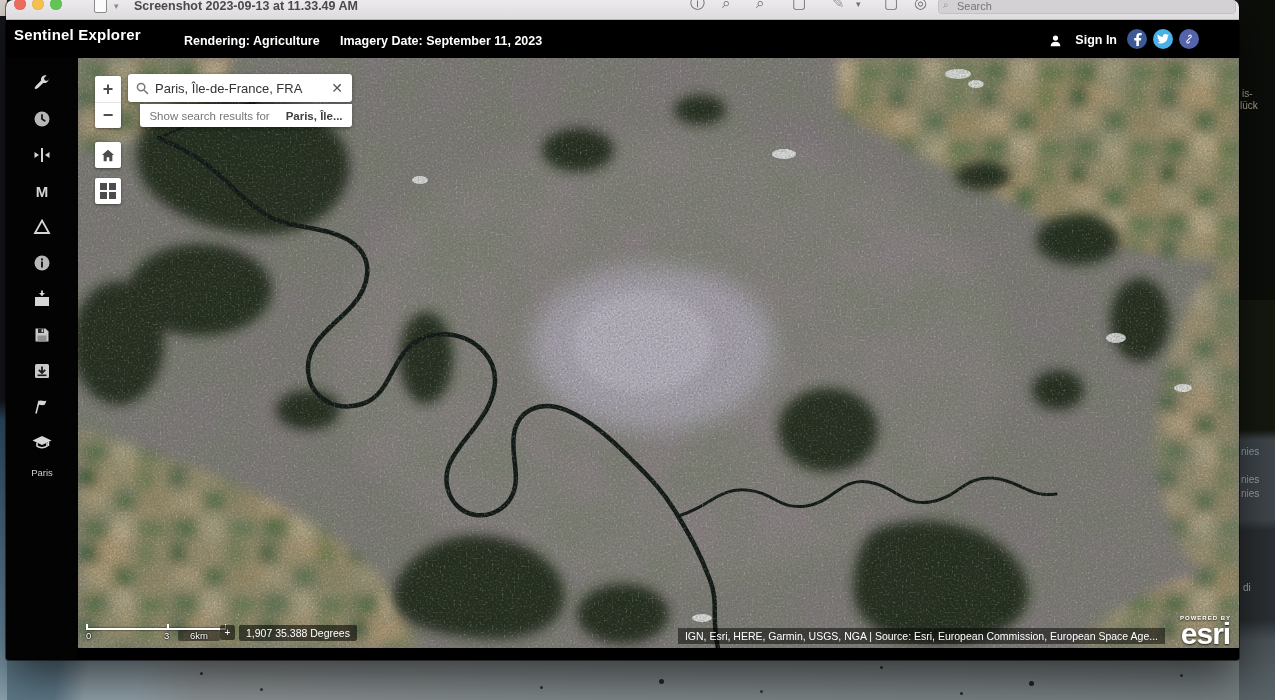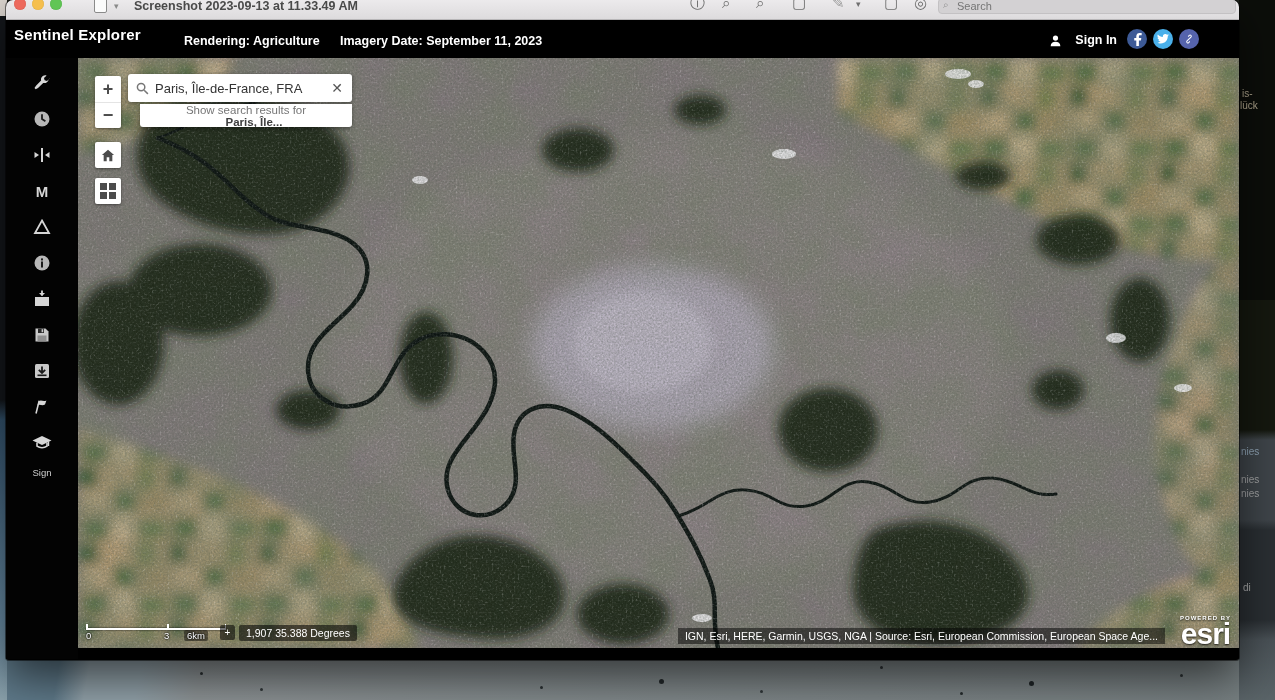--- a/index.html
+++ b/index.html
@@ -84,30 +84,30 @@
   .bgrid span { width:7px; height:7px; background:#4c4c4c; }
 
   .searchbox { position:absolute; left:50px; top:16px; width:224px; height:28px; background:#fff;
     border-radius:3px; box-shadow:0 1px 4px rgba(0,0,0,.4); display:flex; align-items:center; }
   .searchbox .mag { margin:0 6px 0 8px; }
   .searchbox input { flex:1; border:0; outline:none; font-size:13px; color:#333; min-width:0;
     font-family:"Liberation Sans",sans-serif; background:transparent;}
   .searchbox .clr { padding:0 9px; font-size:14px; color:#555; cursor:pointer; }
   .suggest { position:absolute; left:62px; top:46px; width:212px; height:23px; background:#fff;
     border-radius:0 0 3px 3px; box-shadow:0 2px 4px rgba(0,0,0,.35); font-size:11.5px; color:#767676;
-    display:flex; align-items:center; justify-content:center; cursor:pointer; white-space:nowrap; overflow:hidden;flex-direction:column;}
+    display:flex; align-items:center; justify-content:center; cursor:pointer; white-space:nowrap; overflow:hidden;}
   .suggest b { color:#3f3f3f; margin-left:16px; }
 
   .scalebar { position:absolute; left:8px; bottom:6px; width:140px; }
   .sline { position:relative; height:2px; background:#fff; box-shadow:0 0 2px #000; }
   .sline i { position:absolute; top:-4px; width:1.5px; height:6px; background:#fff; }
   .slabels { position:relative; height:12px; font-size:9.5px; color:#fff; text-shadow:0 0 2px #000, 0 0 2px #000; }
   .slabels .l0 { position:absolute; left:0; }
   .slabels .l3 { position:absolute; left:78px; }
-  .slabels .l6 { position:absolute; left:98px; background:rgba(0,0,0,.45); padding:0 3px; border-radius:2px;}
+  .slabels .l6 { position:absolute; left:92px; background:rgba(0,0,0,.45); padding:0 12px; border-radius:2px;}
 
   .coords { position:absolute; left:142px; bottom:7px; height:17px; display:flex; align-items:center; gap:4px; }
   .crossbtn { width:15px; height:15px; background:rgba(0,0,0,.55); color:#fff; font-size:10px;
     display:flex; align-items:center; justify-content:center; border-radius:2px; cursor:pointer; }
   .coordtxt { background:rgba(0,0,0,.55); color:#fff; font-size:10.5px; padding:2px 7px; border-radius:2px; }
 
   .attrib { position:absolute; right:74px; bottom:4px; background:rgba(0,0,0,.5); color:#fff;
     font-size:10.5px; padding:2px 7px; white-space:nowrap; }
   .esri { position:absolute; right:8px; bottom:2px; text-align:center; color:#fff; cursor:pointer;
     text-shadow:0 1px 2px rgba(0,0,0,.8); }
@@ -241,21 +241,21 @@
             <path d="M7.2 3.8 4 16.5" stroke="#d6d6d6" stroke-width="1.6"></path>
           </svg>
       </div>
       <div class="sico">
         <svg width="22" height="20" viewBox="0 0 22 20">
             <path d="M11 3 20.5 7.5 11 12 1.5 7.5z" fill="#d6d6d6"></path>
             <path d="M6 9.8v3.4c2.8 2 7.2 2 10 0V9.8" fill="none" stroke="#d6d6d6" stroke-width="1.6"></path>
             <path d="M17.5 8.5v4.5" stroke="#d6d6d6" stroke-width="1.4"></path>
           </svg>
       </div>
-      <div class="about">Sign</div>
+      <div class="about">Paris</div>
     </div>
 
     <div class="map">
 
       <svg class="sat" width="1161" height="590" viewBox="0 0 1161 590" preserveAspectRatio="none">
         <defs>
           <filter id="blur6">
               <feGaussianBlur stdDeviation="6"></feGaussianBlur>
             </filter>
           <filter id="blur12">

